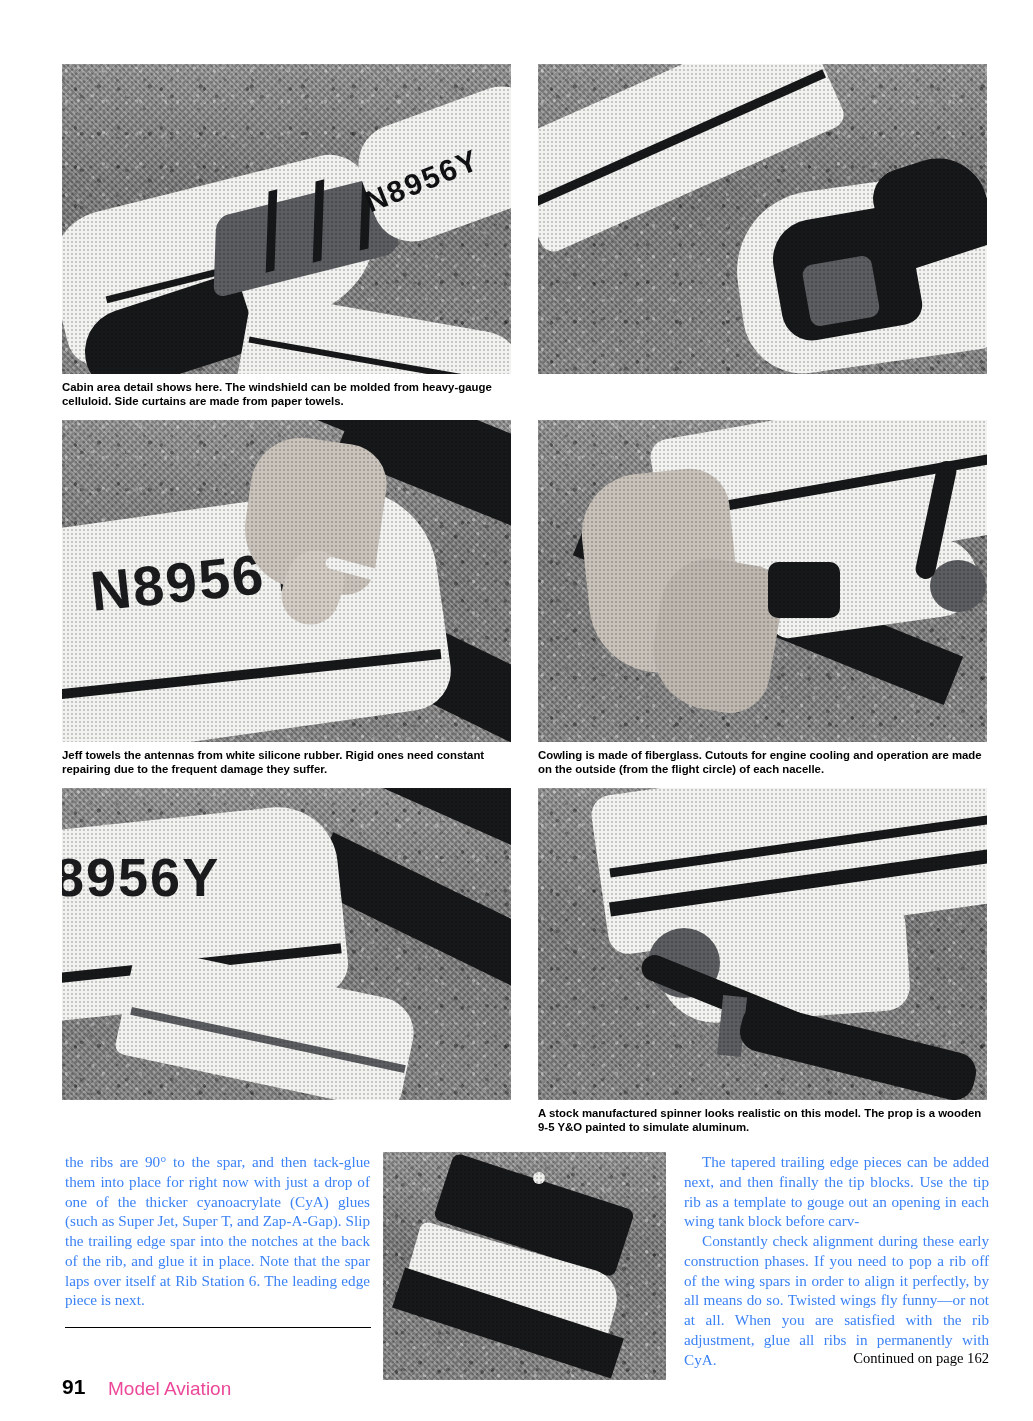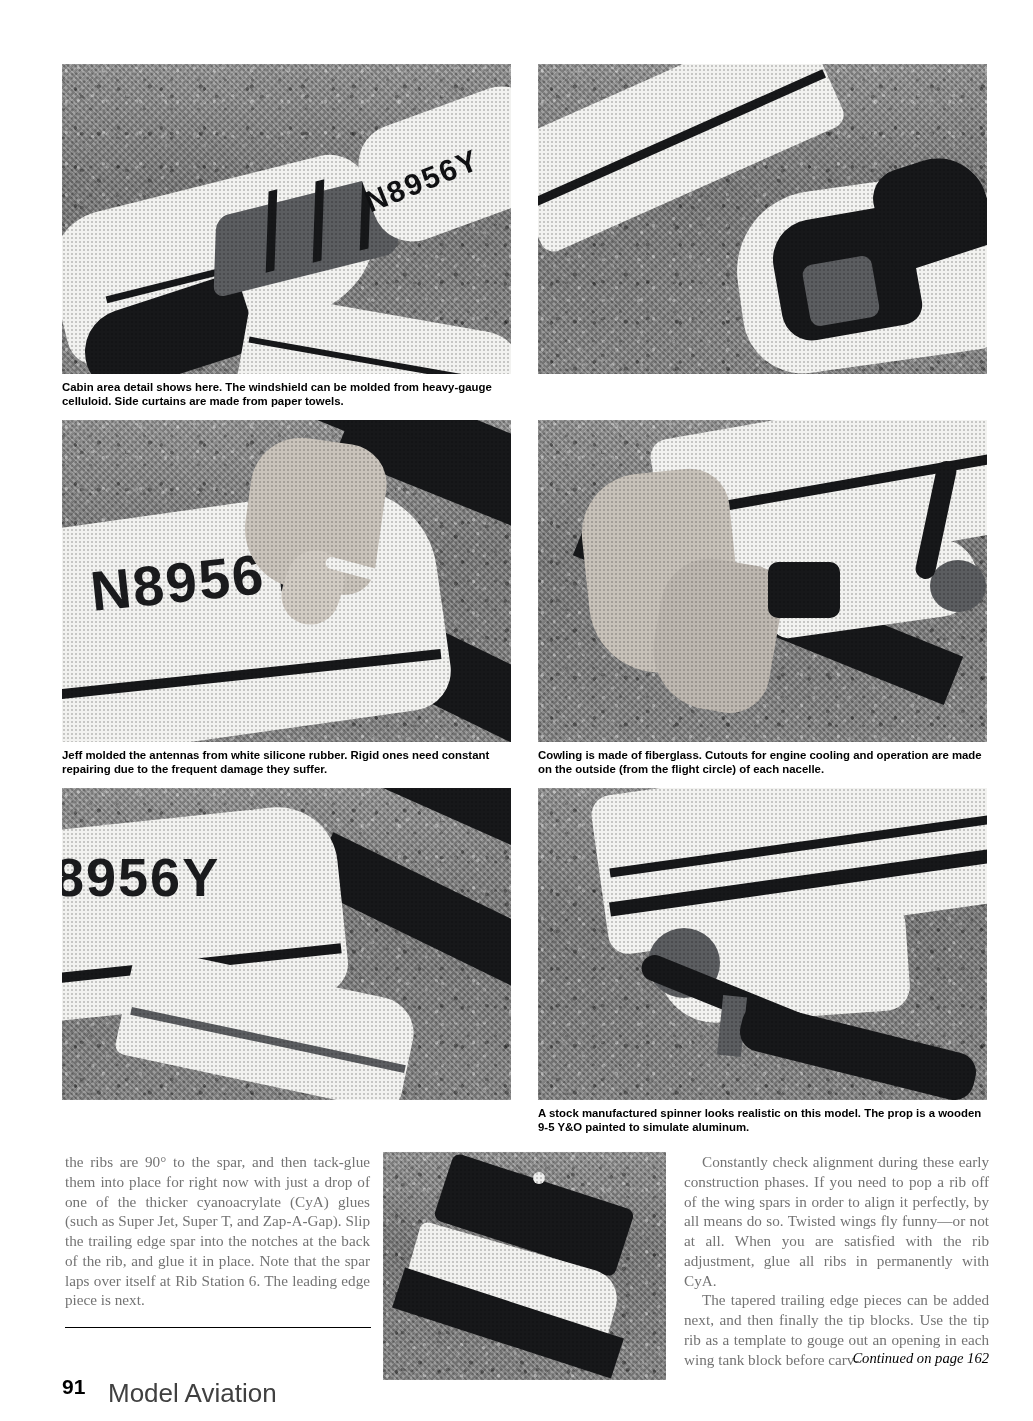--- a/index.html
+++ b/index.html
@@ -78,29 +78,28 @@
     line-height: 1.22;
     color: #000;
   }
 
   
   .bodycol {
     position: absolute;
     font-family: "Liberation Serif", serif;
     font-size: 15.2px;
     line-height: 1.30;
-    color: #737373;
+    color: #3b82f6;
     text-align: justify;
   }
   .bodycol p { margin: 0; text-indent: 18px; }
   .bodycol p.first { text-indent: 0; }
   .contd {
     position: absolute;
     font-family: "Liberation Serif", serif;
-    font-style: italic;
     font-size: 14.6px;
     color: #000;
     text-align: right;
   }
 
   .rule {
     position: absolute;
     background: #000;
     height: 1px;
   }
@@ -109,22 +108,22 @@
   .folio-num {
     position: absolute;
     font-family: "Liberation Sans", sans-serif;
     font-weight: bold;
     font-size: 21px;
     color: #000;
   }
   .folio-title {
     position: absolute;
     font-family: "Liberation Sans", sans-serif;
-    font-size: 26px;
-    color: #404040;
+    font-size: 19px;
+    color: #ec4899;
   }
 </style>
 </head>
 <body>
 
 <div class="page">
 
   <div class="photo" style="left:62px; top:64px; width:449px; height:310px;">
     <div class="grain"></div>
     <div class="asphalt"></div>
@@ -173,21 +172,21 @@
     <div class="shape dark-body" style="left:-20px; top:250px; width:400px; height:10px; transform:rotate(-6deg);"></div>
     <div class="reg-text" style="left:28px; top:128px; font-size:56px; transform:rotate(-6deg);">N8956Y</div>
 
     <div class="shape" style="left:185px; top:20px; width:135px; height:150px; background:#c9c3bb; border-radius:50px 40px 30px 60px; transform:rotate(8deg);"></div>
     <div class="shape" style="left:222px; top:130px; width:58px; height:75px; background:#d2ccc4; border-radius:30px; transform:rotate(18deg);"></div>
 
     <div class="shape white-body" style="left:262px; top:150px; width:112px; height:12px; transform:rotate(15deg); border-radius:6px;"></div>
     <div class="halftone"></div>
   </div>
 
-  <div class="caption" style="left:62px; top:749px; width:455px;">Jeff molded the antennas from white silicone rubber. Rigid ones need constant repairing due to the frequent damage they suffer.</div>
+  <div class="caption" style="left:62px; top:749px; width:455px;">Jeff towels the antennas from white silicone rubber. Rigid ones need constant repairing due to the frequent damage they suffer.</div>
 
   <div class="photo" style="left:538px; top:420px; width:449px; height:322px;">
     <div class="grain"></div>
     <div class="asphalt"></div>
     <div class="shape white-body" style="left:120px; top:-10px; width:360px; height:150px; transform:rotate(-10deg); border-radius:18px;"></div>
     <div class="shape dark-body" style="left:130px; top:60px; width:350px; height:10px; transform:rotate(-10deg);"></div>
     <div class="shape dark-body" style="left:30px; top:160px; width:400px; height:52px; transform:rotate(22deg);"></div>
     <div class="shape white-body" style="left:230px; top:128px; width:210px; height:78px; transform:rotate(-8deg); border-radius:24px 60px 60px 24px;"></div>
     <div class="shape mid-body" style="left:392px; top:140px; width:56px; height:52px; border-radius:50%;"></div>
     <div class="shape dark-body" style="left:388px; top:40px; width:20px; height:120px; transform:rotate(12deg); border-radius:10px;"></div>
@@ -240,22 +239,22 @@
     <div class="grain"></div>
     <div class="asphalt"></div>
     <div class="shape dark-body" style="left:56px; top:28px; width:190px; height:70px; transform:rotate(18deg); border-radius:8px;"></div>
     <div class="shape white-body" style="left:24px; top:96px; width:210px; height:80px; transform:rotate(16deg); border-radius:8px 30px 12px 8px;"></div>
     <div class="shape dark-body" style="left:10px; top:150px; width:230px; height:42px; transform:rotate(18deg);"></div>
     <div class="shape" style="left:150px; top:20px; width:12px; height:12px; background:#efefee; border-radius:50%;"></div>
     <div class="halftone"></div>
   </div>
 
   <div class="bodycol" style="left:684px; top:1152px; width:305px;">
+    <p>The tapered trailing edge pieces can be added next, and then finally the tip blocks. Use the tip rib as a template to gouge out an opening in each wing tank block before carv-</p>
     <p>Constantly check alignment during these early construction phases. If you need to pop a rib off of the wing spars in order to align it perfectly, by all means do so. Twisted wings fly funny—or not at all. When you are satisfied with the rib adjustment, glue all ribs in permanently with CyA.</p>
-    <p>The tapered trailing edge pieces can be added next, and then finally the tip blocks. Use the tip rib as a template to gouge out an opening in each wing tank block before carv-</p>
   </div>
 
   <div class="contd" style="left:684px; top:1350px; width:305px;">Continued on page 162</div>
 
   <div class="folio-num" style="left:62px; top:1375px;">91</div>
   <div class="folio-title" style="left:108px; top:1378px;">Model Aviation</div>
 
 </div>
 
 </body></html>

